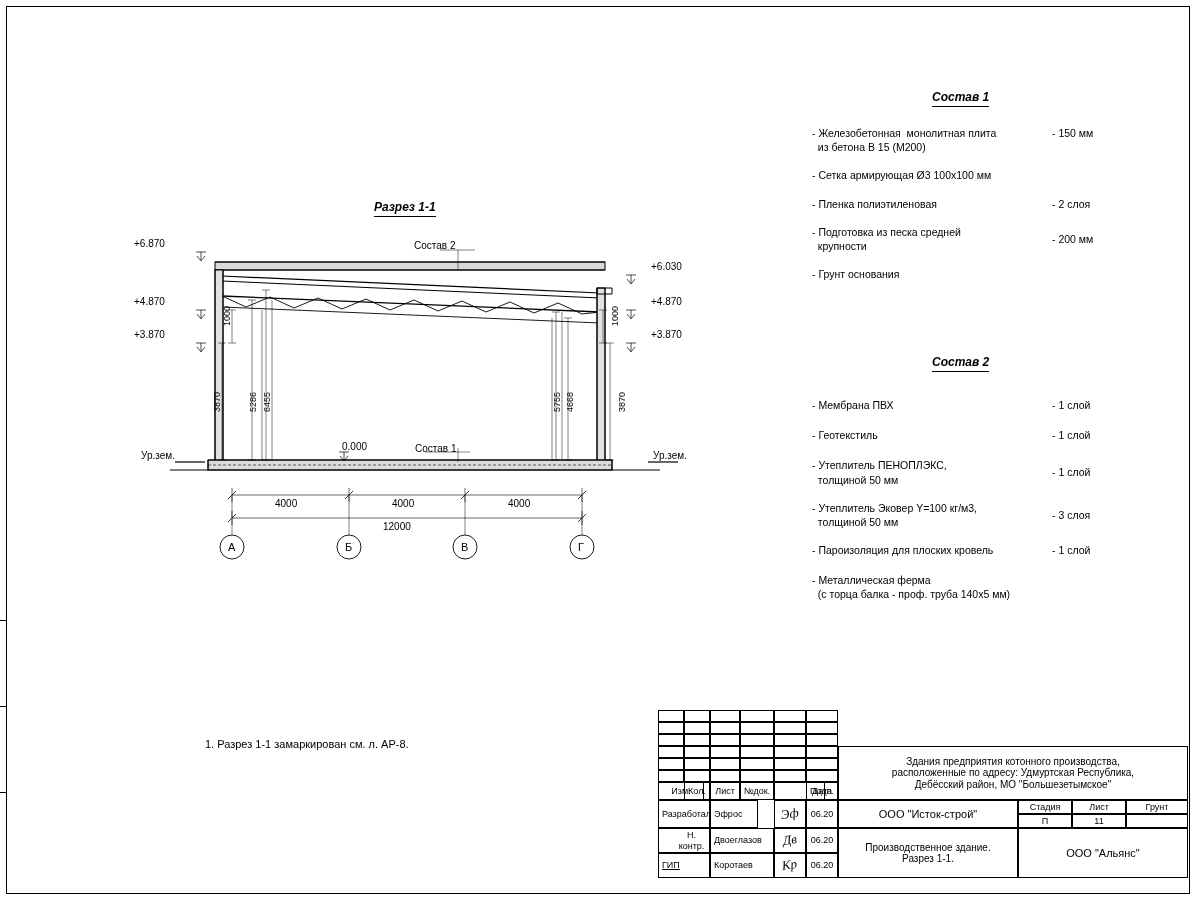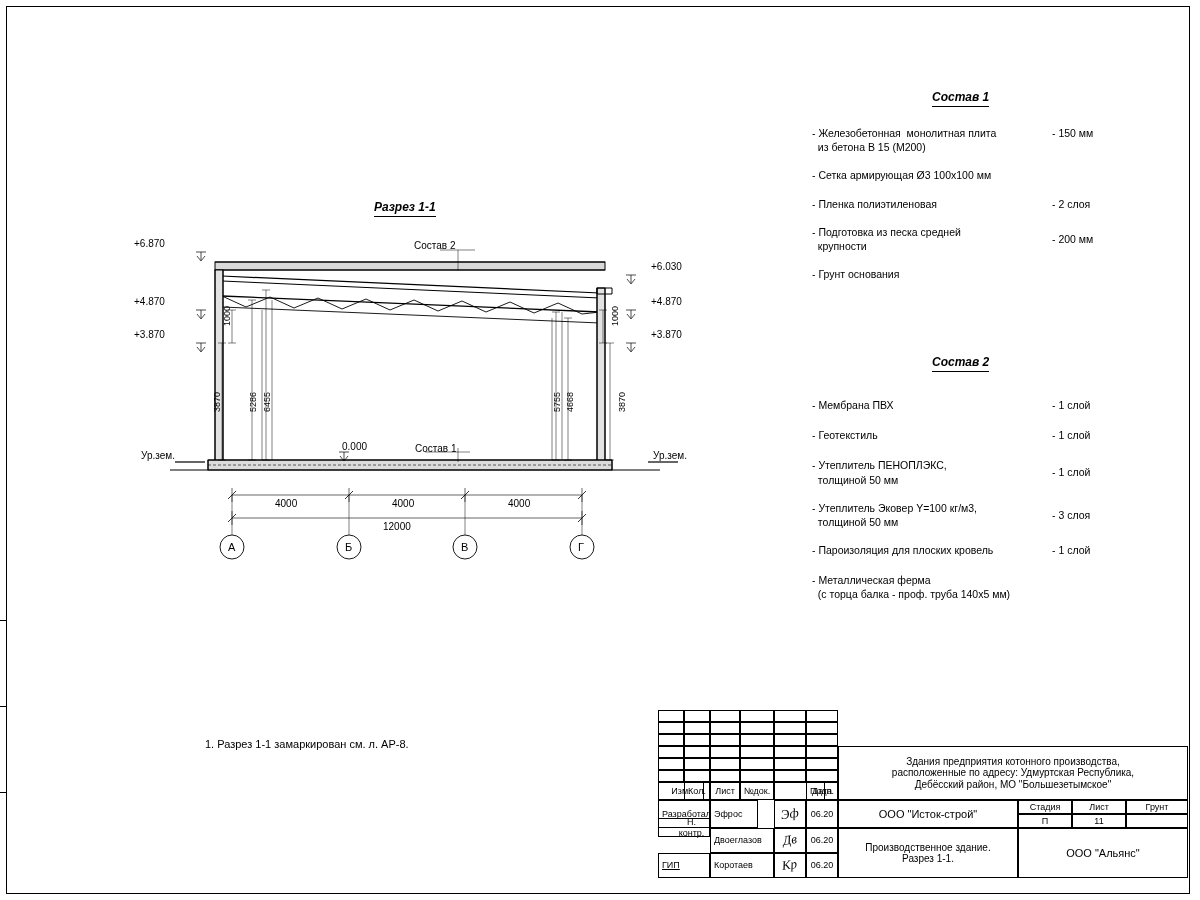--- a/index.html
+++ b/index.html
@@ -249,21 +249,21 @@
     <div class="cell" style="left:116px;top:72px;width:32px;height:18px;padding-left:47px;">Подп.</div>
     <div class="cell" style="left:148px;top:72px;width:32px;height:18px;">Дата</div>
 
     <div class="cell" style="left:0;top:90px;width:52px;height:28px;justify-content:flex-start;padding-left:3px;">Разработал</div>
     <div class="cell" style="left:52px;top:90px;width:48px;height:28px;justify-content:flex-start;padding-left:3px;">Эфрос</div>
     <div class="cell" style="left:116px;top:90px;width:32px;height:28px;">
         <span class="sig">Эф</span>
       </div>
     <div class="cell" style="left:148px;top:90px;width:32px;height:28px;">06.20</div>
 
-    <div class="cell" style="left:0;top:108px;width:52px;height:19px;justify-content:flex-start;padding-left:17px;">Н. контр.</div>
+    <div class="cell" style="left:0;top:118px;width:52px;height:25px;justify-content:flex-start;padding-left:17px;">Н. контр.</div>
     <div class="cell" style="left:52px;top:118px;width:64px;height:25px;justify-content:flex-start;padding-left:3px;">Двоеглазов</div>
     <div class="cell" style="left:116px;top:118px;width:32px;height:25px;">
         <span class="sig">Дв</span>
       </div>
     <div class="cell" style="left:148px;top:118px;width:32px;height:25px;">06.20</div>
 
     <div class="cell" style="left:0;top:143px;width:52px;height:25px;justify-content:flex-start;padding-left:3px;text-decoration:underline;">ГИП</div>
     <div class="cell" style="left:52px;top:143px;width:64px;height:25px;justify-content:flex-start;padding-left:3px;">Коротаев</div>
     <div class="cell" style="left:116px;top:143px;width:32px;height:25px;">
         <span class="sig">Кр</span>

